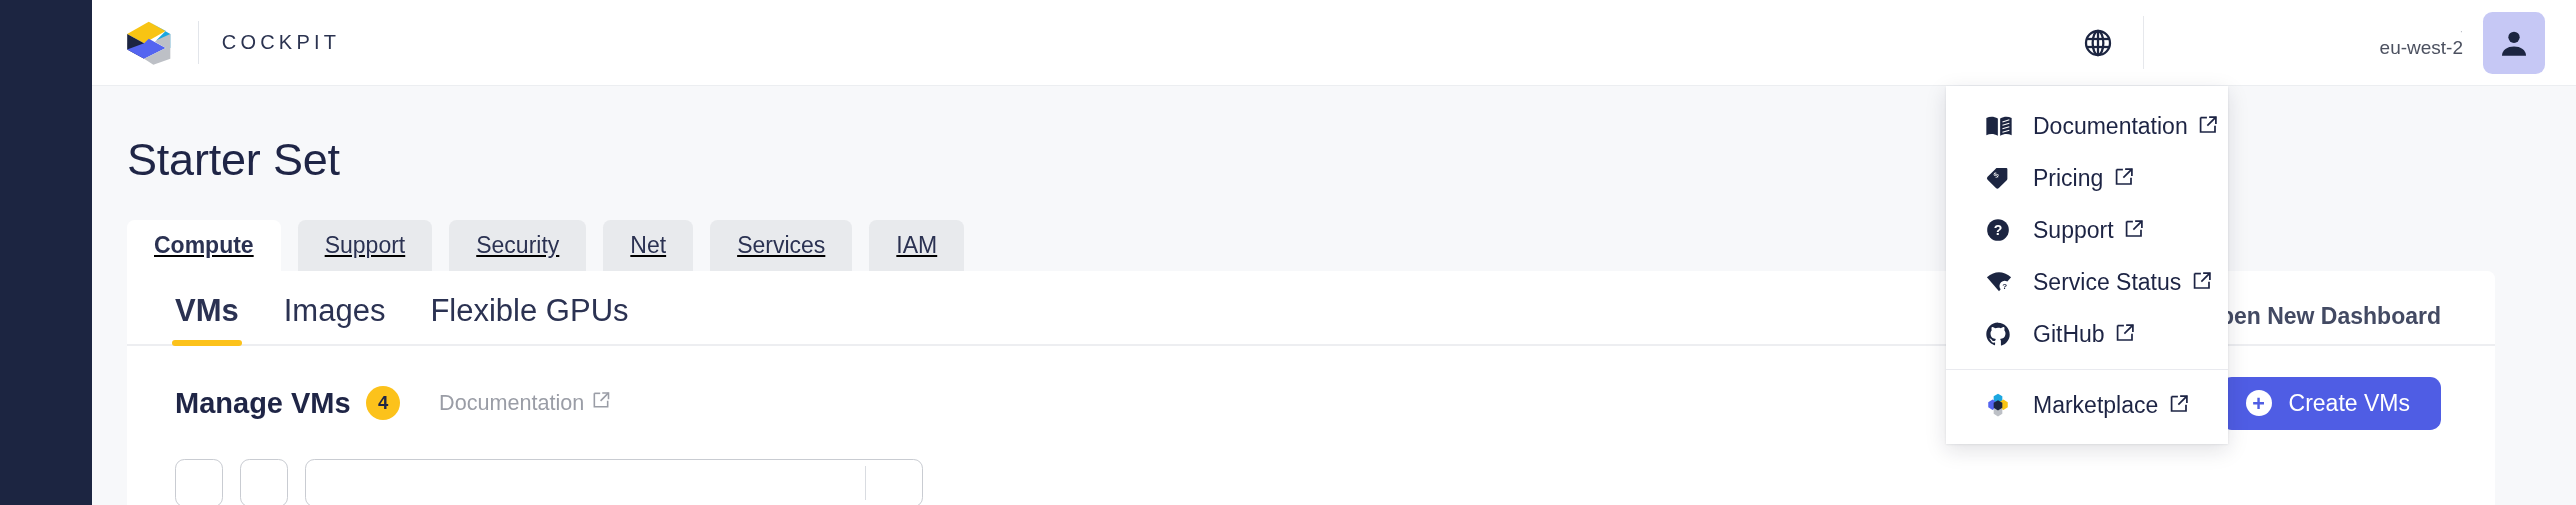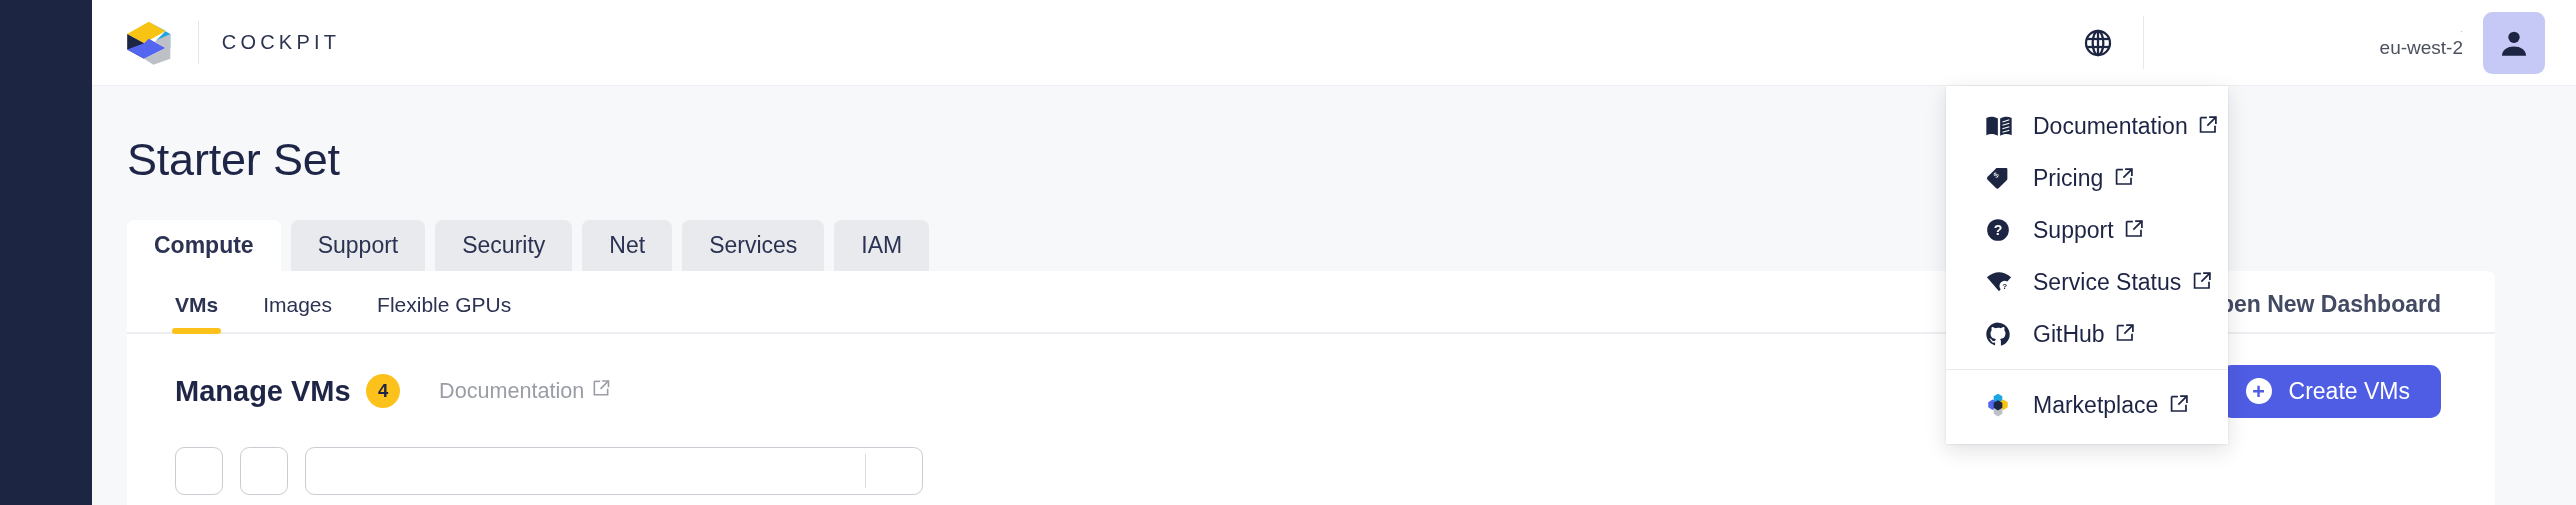--- a/index.html
+++ b/index.html
@@ -184,23 +184,24 @@
     font-weight: 400;
     color: #1f2546;
     letter-spacing: -0.2px;
   }
 
   
   .tabs-row {
     margin: 34px 0 0 35px;
     display: flex;
     align-items: flex-end;
-    gap: 10px;
+    gap: 17px;
     position: relative;
     z-index: 5;
+    text-decoration: underline;
   }
   .tab {
     height: 51px;
     padding: 0 27px;
     display: flex;
     align-items: center;
     background: #e8eaed;
     border-radius: 7.7px 7.7px 0 0;
     font-size: 23px;
     color: #2b3252;
@@ -223,21 +224,21 @@
 
   
   .subtabs {
     display: flex;
     align-items: flex-end;
     padding: 21.6px 0 0 48px;
     border-bottom: 2.3px solid #edeef1;
     position: relative;
   }
   .subtab {
-    font-size: 21px;
+    font-size: 31px;
     color: #2b3252;
     padding: 0 0 15.4px 0;
     margin-right: 45px;
     cursor: pointer;
     position: relative;
     white-space: nowrap;
   }
   .subtab.active { font-weight: 700; }
   .subtab.active::after {
     content: "";

